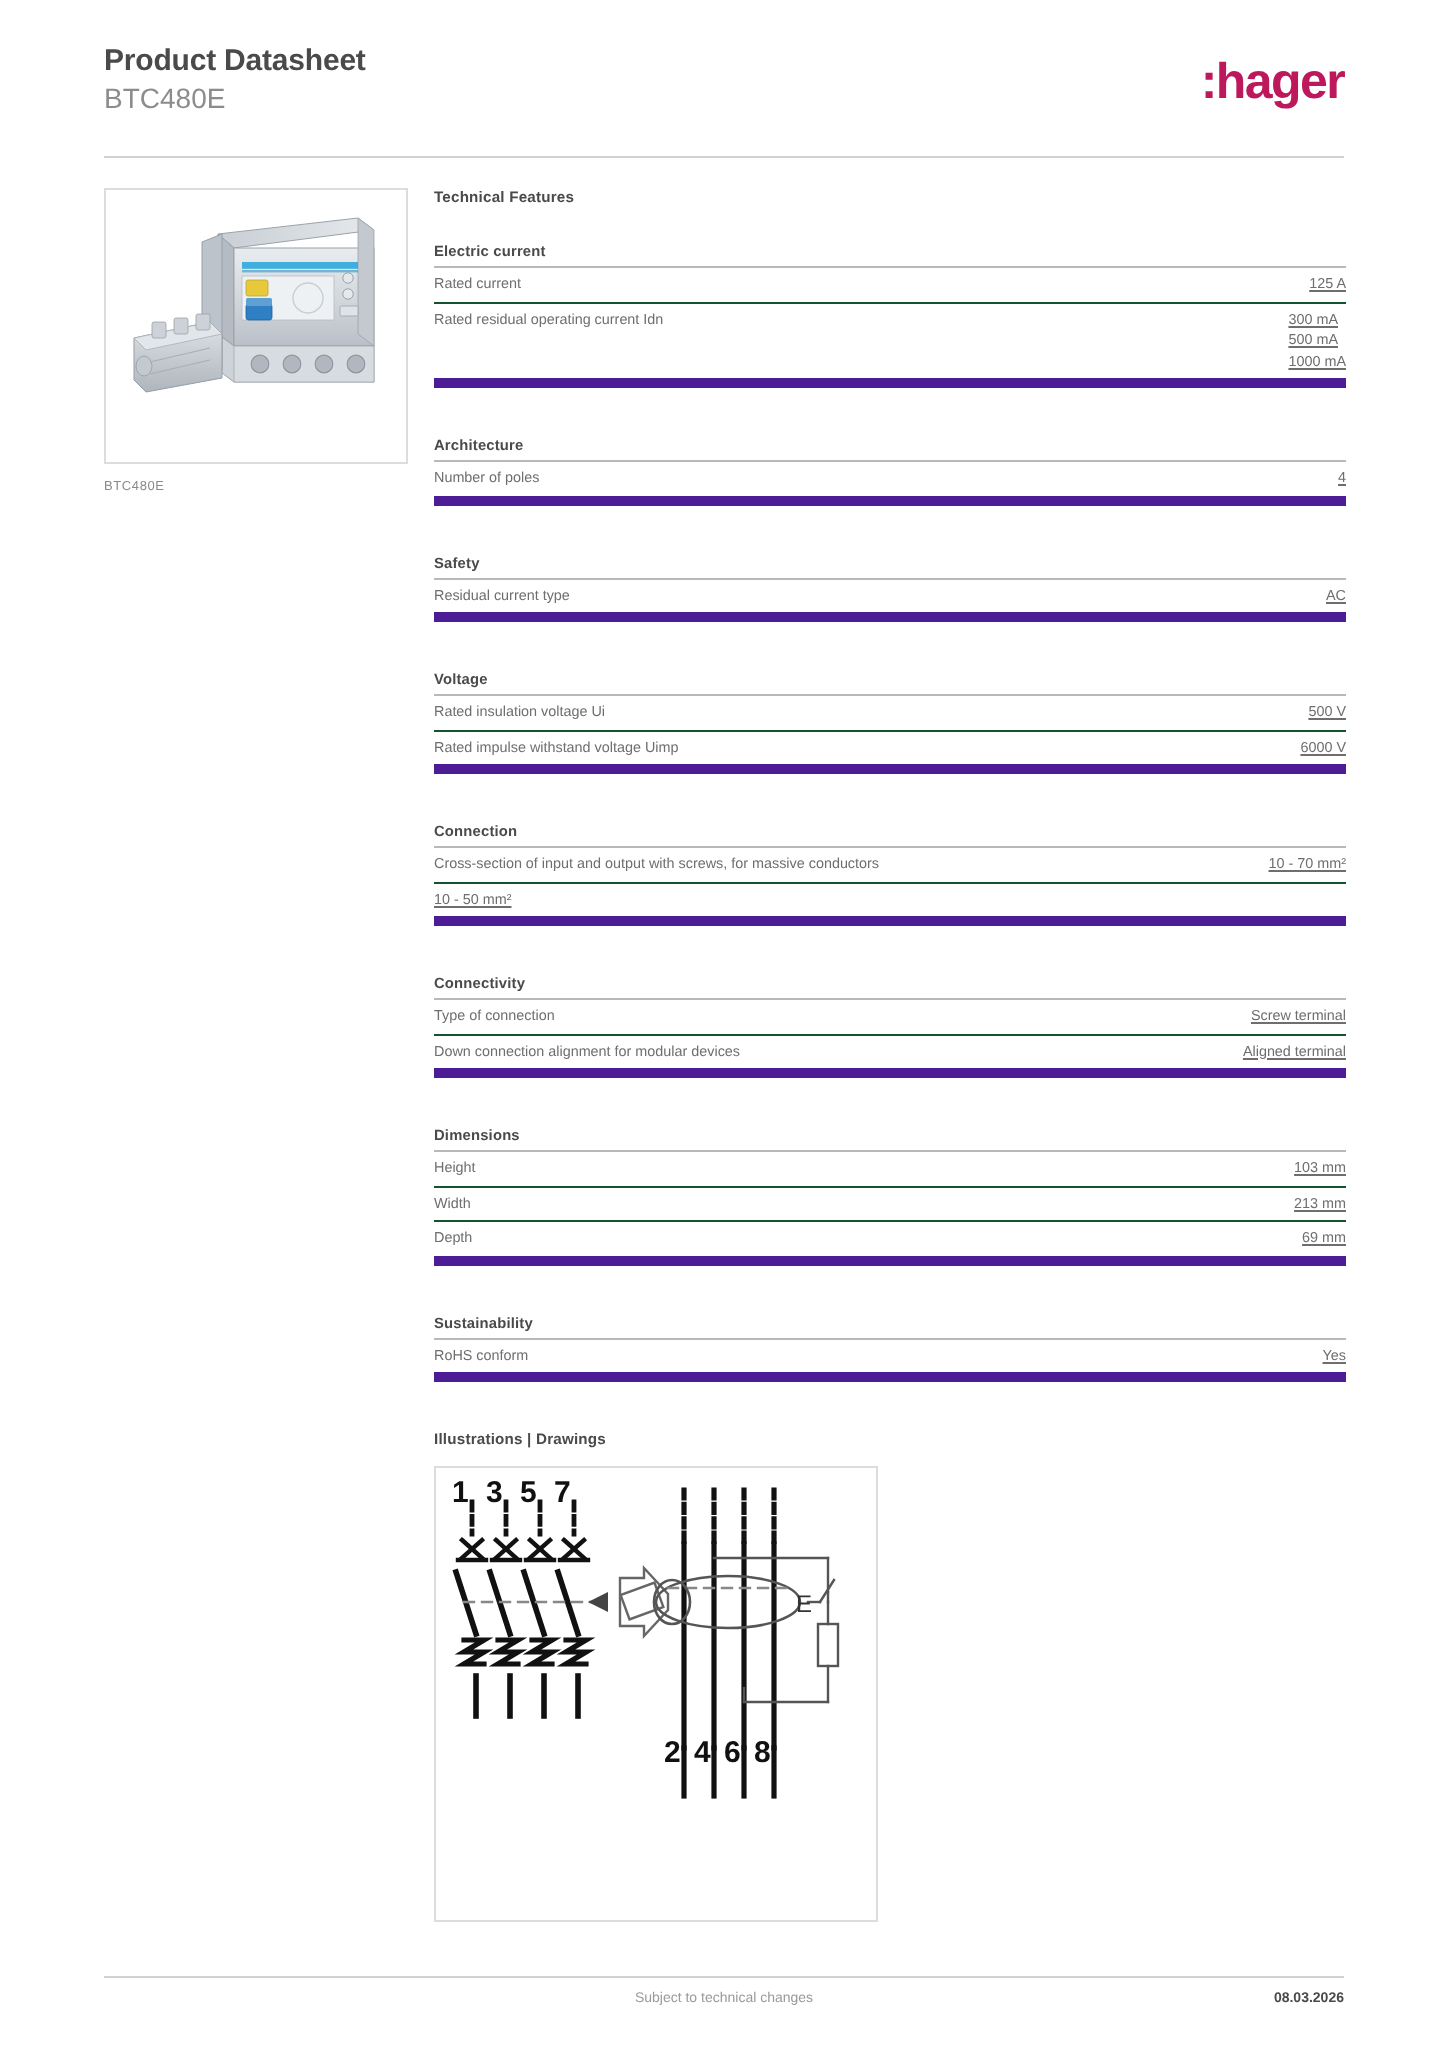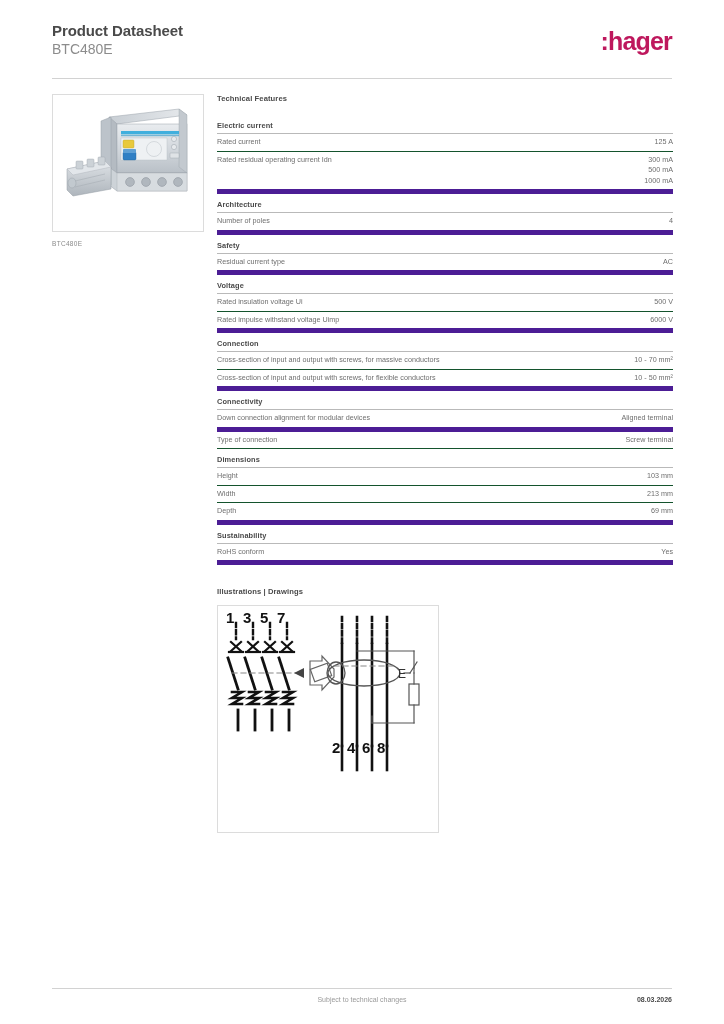--- a/index.html
+++ b/index.html
@@ -50,35 +50,35 @@
   .right-col { position: absolute; left: 217px; top: 94px; width: 456px; }
   .product-name {
     font-size: 7.8px; font-weight: bold; color: #4a4a4a;
     letter-spacing: 0.1px; margin-bottom: 23px;
   }
   .tech-features {
     font-size: 7.6px; font-weight: bold; color: #4a4a4a;
     letter-spacing: 0.1px; margin-bottom: 18px;
   }
 
-  .section { margin-bottom: 6px; }
+  .section { margin-bottom: 24px; }
   .section-title {
     font-size: 7.4px; font-weight: bold; color: #4a4a4a;
     letter-spacing: 0.1px; padding-bottom: 3px;
     border-bottom: 1px solid #b9b9b9;
   }
   .spec-row {
     display: flex; justify-content: space-between; align-items: flex-start;
     border-bottom: 1px solid #14532d;
     padding: 3px 0 3px 0;
     font-size: 7.2px; color: #6e6e6e; line-height: 10.5px;
   }
   .spec-row.last { border-bottom: 5px solid #4c1d95; }
   .spec-label { flex: 1 1 auto; padding-right: 12px; }
-  .spec-value { flex: 0 0 auto; text-align: right; white-space: pre-line; }
+  .spec-value { flex: 0 0 auto; text-align: left; white-space: pre-line; text-decoration: underline; }
 
   
   .illus-title {
     font-size: 7.6px; font-weight: bold; color: #4a4a4a;
     letter-spacing: 0.1px; margin-top: 22px; margin-bottom: 9px;
   }
   .diagram-frame {
     width: 222px; height: 228px;
     border: 1px solid #dcdcdc; background: #ffffff;
   }
@@ -217,33 +217,32 @@
             <div class="spec-value">6000 V</div>
           </div>
         </div>
         <div class="section">
           <div class="section-title">Connection</div>
           <div class="spec-row">
             <div class="spec-label">Cross-section of input and output with screws, for massive conductors</div>
             <div class="spec-value">10 - 70 mm²</div>
           </div>
           <div class="spec-row last">
-            <div class="spec-label">Cross-section of input and output with screws, for flexible conductors</div>
             <div class="spec-value">10 - 50 mm²</div>
           </div>
         </div>
         <div class="section">
           <div class="section-title">Connectivity</div>
+          <div class="spec-row">
+            <div class="spec-label">Type of connection</div>
+            <div class="spec-value">Screw terminal</div>
+          </div>
           <div class="spec-row last">
             <div class="spec-label">Down connection alignment for modular devices</div>
             <div class="spec-value">Aligned terminal</div>
-          </div>
-          <div class="spec-row">
-            <div class="spec-label">Type of connection</div>
-            <div class="spec-value">Screw terminal</div>
           </div>
         </div>
         <div class="section">
           <div class="section-title">Dimensions</div>
           <div class="spec-row">
             <div class="spec-label">Height</div>
             <div class="spec-value">103 mm</div>
           </div>
           <div class="spec-row">
             <div class="spec-label">Width</div>

